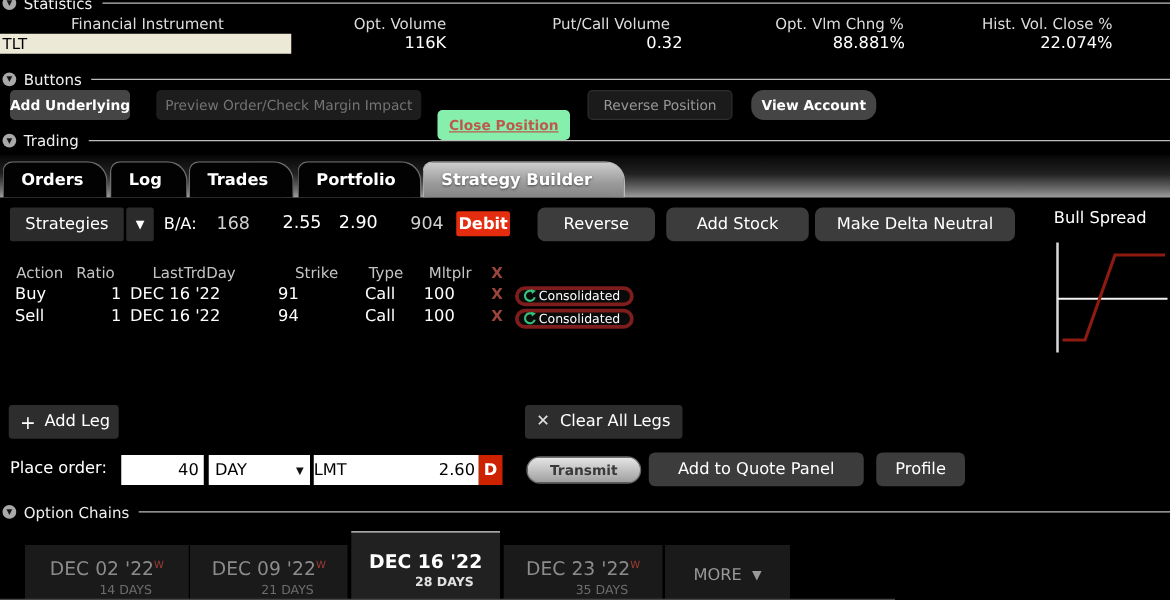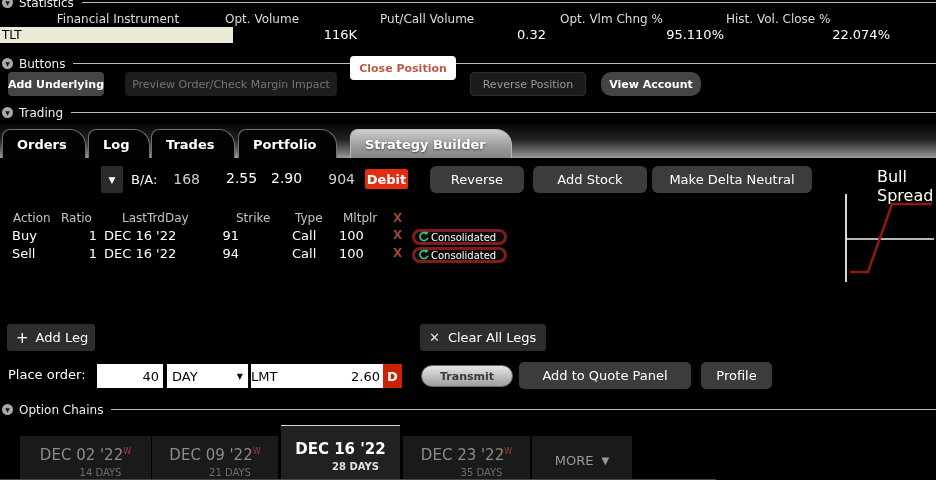--- a/index.html
+++ b/index.html
@@ -14,34 +14,34 @@
          color:#efefef; font-size:12px; height:15px; }
   .sec .chev { width:11px; height:11px; border-radius:50%; background:#a9a9a9; color:#151515;
                font-size:6px; line-height:11px; text-align:center; flex:0 0 auto; }
   .sec .line { flex:1; height:1px; background:#dedede; opacity:.85; margin-left:2px; }
 
   
   .btn { position:absolute; display:flex; align-items:center; justify-content:center;
          font-size:11px; border-radius:4px; color:#fff; white-space:nowrap; }
 
   
-  .stat-h { position:absolute; top:12px; font-size:12px; color:#dcdcdc; text-align:left; }
+  .stat-h { position:absolute; top:12px; font-size:12px; color:#dcdcdc; text-align:right; }
   .stat-v { position:absolute; top:27px; font-size:13px; color:#fff; text-align:right; }
   .fi-cell { position:absolute; top:27px; left:0; width:233px; height:16px; background:#ece9d6;
              color:#000; font-size:12px; line-height:16px; padding-left:2px; }
 
   
   .tabstrip { position:absolute; top:124px; left:0; width:936px; height:34px;
               background:linear-gradient(180deg,#060606 0%,#222 45%,#6f6f6f 82%,#9d9d9d 100%); }
   .ttab { position:absolute; bottom:0; height:29px; background:#020202; color:#fff;
           font-size:13px; font-weight:bold; display:flex; align-items:center;
           padding-left:14px; border:1px solid #6f6f6f; border-bottom:none;
           border-radius:8px 16px 0 0; }
   .ttab.sel { background:linear-gradient(180deg,#cdcdcd 0%,#9a9a9a 60%,#858585 100%);
-              color:#fff; text-shadow:0 1px 2px rgba(0,0,0,.55); border-color:#bbb;margin-left:12px; }
+              color:#fff; text-shadow:0 1px 2px rgba(0,0,0,.55); border-color:#bbb; }
 
   .badge { position:absolute; display:flex; align-items:center; justify-content:center;
            font-weight:bold; color:#fff; }
 
   .gbtn { background:#3c3c3c; border-radius:6px; font-size:13px; }
   .num { position:absolute; font-size:14px; }
 
   
   .lh { position:absolute; top:211px; font-size:12px; color:#c4c4c4; }
   .lc { position:absolute; font-size:13px; color:#fff; }
@@ -88,61 +88,62 @@
 
   <div class="stat-h" style="left:0;width:236px;text-align:center;">Financial Instrument</div>
   <div class="stat-h" style="left:225px;width:132px;">Opt. Volume</div>
   <div class="stat-h" style="left:380px;width:156px;">Put/Call Volume</div>
   <div class="stat-h" style="left:560px;width:163px;">Opt. Vlm Chng %</div>
   <div class="stat-h" style="left:726px;width:164px;">Hist. Vol. Close %</div>
 
   <div class="fi-cell">TLT</div>
   <div class="stat-v" style="left:225px;width:132px;">116K</div>
   <div class="stat-v" style="left:390px;width:156px;">0.32</div>
-  <div class="stat-v" style="left:560px;width:164px;">95.110%</div>
+  <div class="stat-v" style="left:560px;width:164px;">88.881%</div>
   <div class="stat-v" style="left:726px;width:164px;">22.074%</div>
 
   <div class="sec" style="top:56px;">
     <span class="chev">▼</span>
     <span>Buttons</span>
     <span class="line"></span>
   </div>
 
   <div class="btn" style="left:8px;top:72px;width:96px;height:24px;background:#454545;font-weight:bold;">Add Underlying</div>
   <div class="btn" style="left:125px;top:72px;width:212px;height:24px;background:#1d1d1d;color:#747474;">Preview Order/Check Margin Impact</div>
-  <div class="btn" style="left:350px;top:56px;width:106px;height:24px;background:#ffffff;color:#bb5a4c;font-weight:bold;">Close Position</div>
+  <div class="btn" style="left:350px;top:88px;width:106px;height:24px;background:#86efac;color:#bb5a4c;font-weight:bold;text-decoration:underline;">Close Position</div>
   <div class="btn" style="left:470px;top:72px;width:116px;height:24px;background:#1b1b1b;border:1px solid #2e2e2e;color:#989898;">Reverse Position</div>
   <div class="btn" style="left:601px;top:72px;width:100px;height:24px;background:#454545;font-weight:bold;border-radius:10px;">View Account</div>
 
   <div class="sec" style="top:105px;">
     <span class="chev">▼</span>
     <span>Trading</span>
     <span class="line"></span>
   </div>
 
   <div class="tabstrip">
     <div class="ttab" style="left:2px;width:84px;">Orders</div>
     <div class="ttab" style="left:88px;width:62px;">Log</div>
     <div class="ttab" style="left:151px;width:84px;">Trades</div>
     <div class="ttab" style="left:238px;width:99px;">Portfolio</div>
     <div class="ttab sel" style="left:338px;width:162px;">Strategy Builder</div>
   </div>
 
+  <div class="btn" style="left:8px;top:166px;width:91px;height:27px;background:#2b2b2b;font-size:13px;border-radius:2px;">Strategies</div>
   <div class="btn" style="left:101px;top:166px;width:22px;height:27px;background:#2b2b2b;font-size:9px;border-radius:2px;">▼</div>
   <div class="abs" style="left:131px;top:172px;font-size:13px;">B/A:</div>
   <div class="num" style="left:158px;top:171px;width:42px;text-align:right;color:#cfcfcf;">168</div>
   <div class="num" style="left:226px;top:170px;color:#fff;">2.55</div>
   <div class="num" style="left:271px;top:170px;color:#fff;">2.90</div>
   <div class="num" style="left:313px;top:171px;width:42px;text-align:right;color:#cfcfcf;">904</div>
   <div class="badge" style="left:365px;top:169px;width:43px;height:20px;background:#e32d0e;font-size:13px;border-radius:2px;">Debit</div>
   <div class="btn gbtn" style="left:430px;top:166px;width:94px;height:27px;">Reverse</div>
   <div class="btn gbtn" style="left:533px;top:166px;width:114px;height:27px;">Add Stock</div>
   <div class="btn gbtn" style="left:652px;top:166px;width:160px;height:27px;">Make Delta Neutral</div>
 
-  <div class="abs" style="left:877px;top:167px;font-size:16px;">Bull Spread</div>
+  <div class="abs" style="left:843px;top:167px;font-size:13px;">Bull Spread</div>
   <svg class="abs" style="left:840px;top:188px;" width="96" height="100" viewBox="0 0 96 100">
     <line x1="6" y1="6" x2="6" y2="94" stroke="#d8d8d8" stroke-width="2"></line>
     <line x1="6" y1="51" x2="94" y2="51" stroke="#f2f2f2" stroke-width="1.5"></line>
     <path d="M10 84 L28 84 L52 16 L92 16" fill="none" stroke="#8e1b10" stroke-width="2.5"></path>
   </svg>
 
   <div class="lh" style="left:13px;">Action</div>
   <div class="lh" style="left:61px;">Ratio</div>
   <div class="lh" style="left:122px;">LastTrdDay</div>
   <div class="lh" style="left:236px;">Strike</div>

